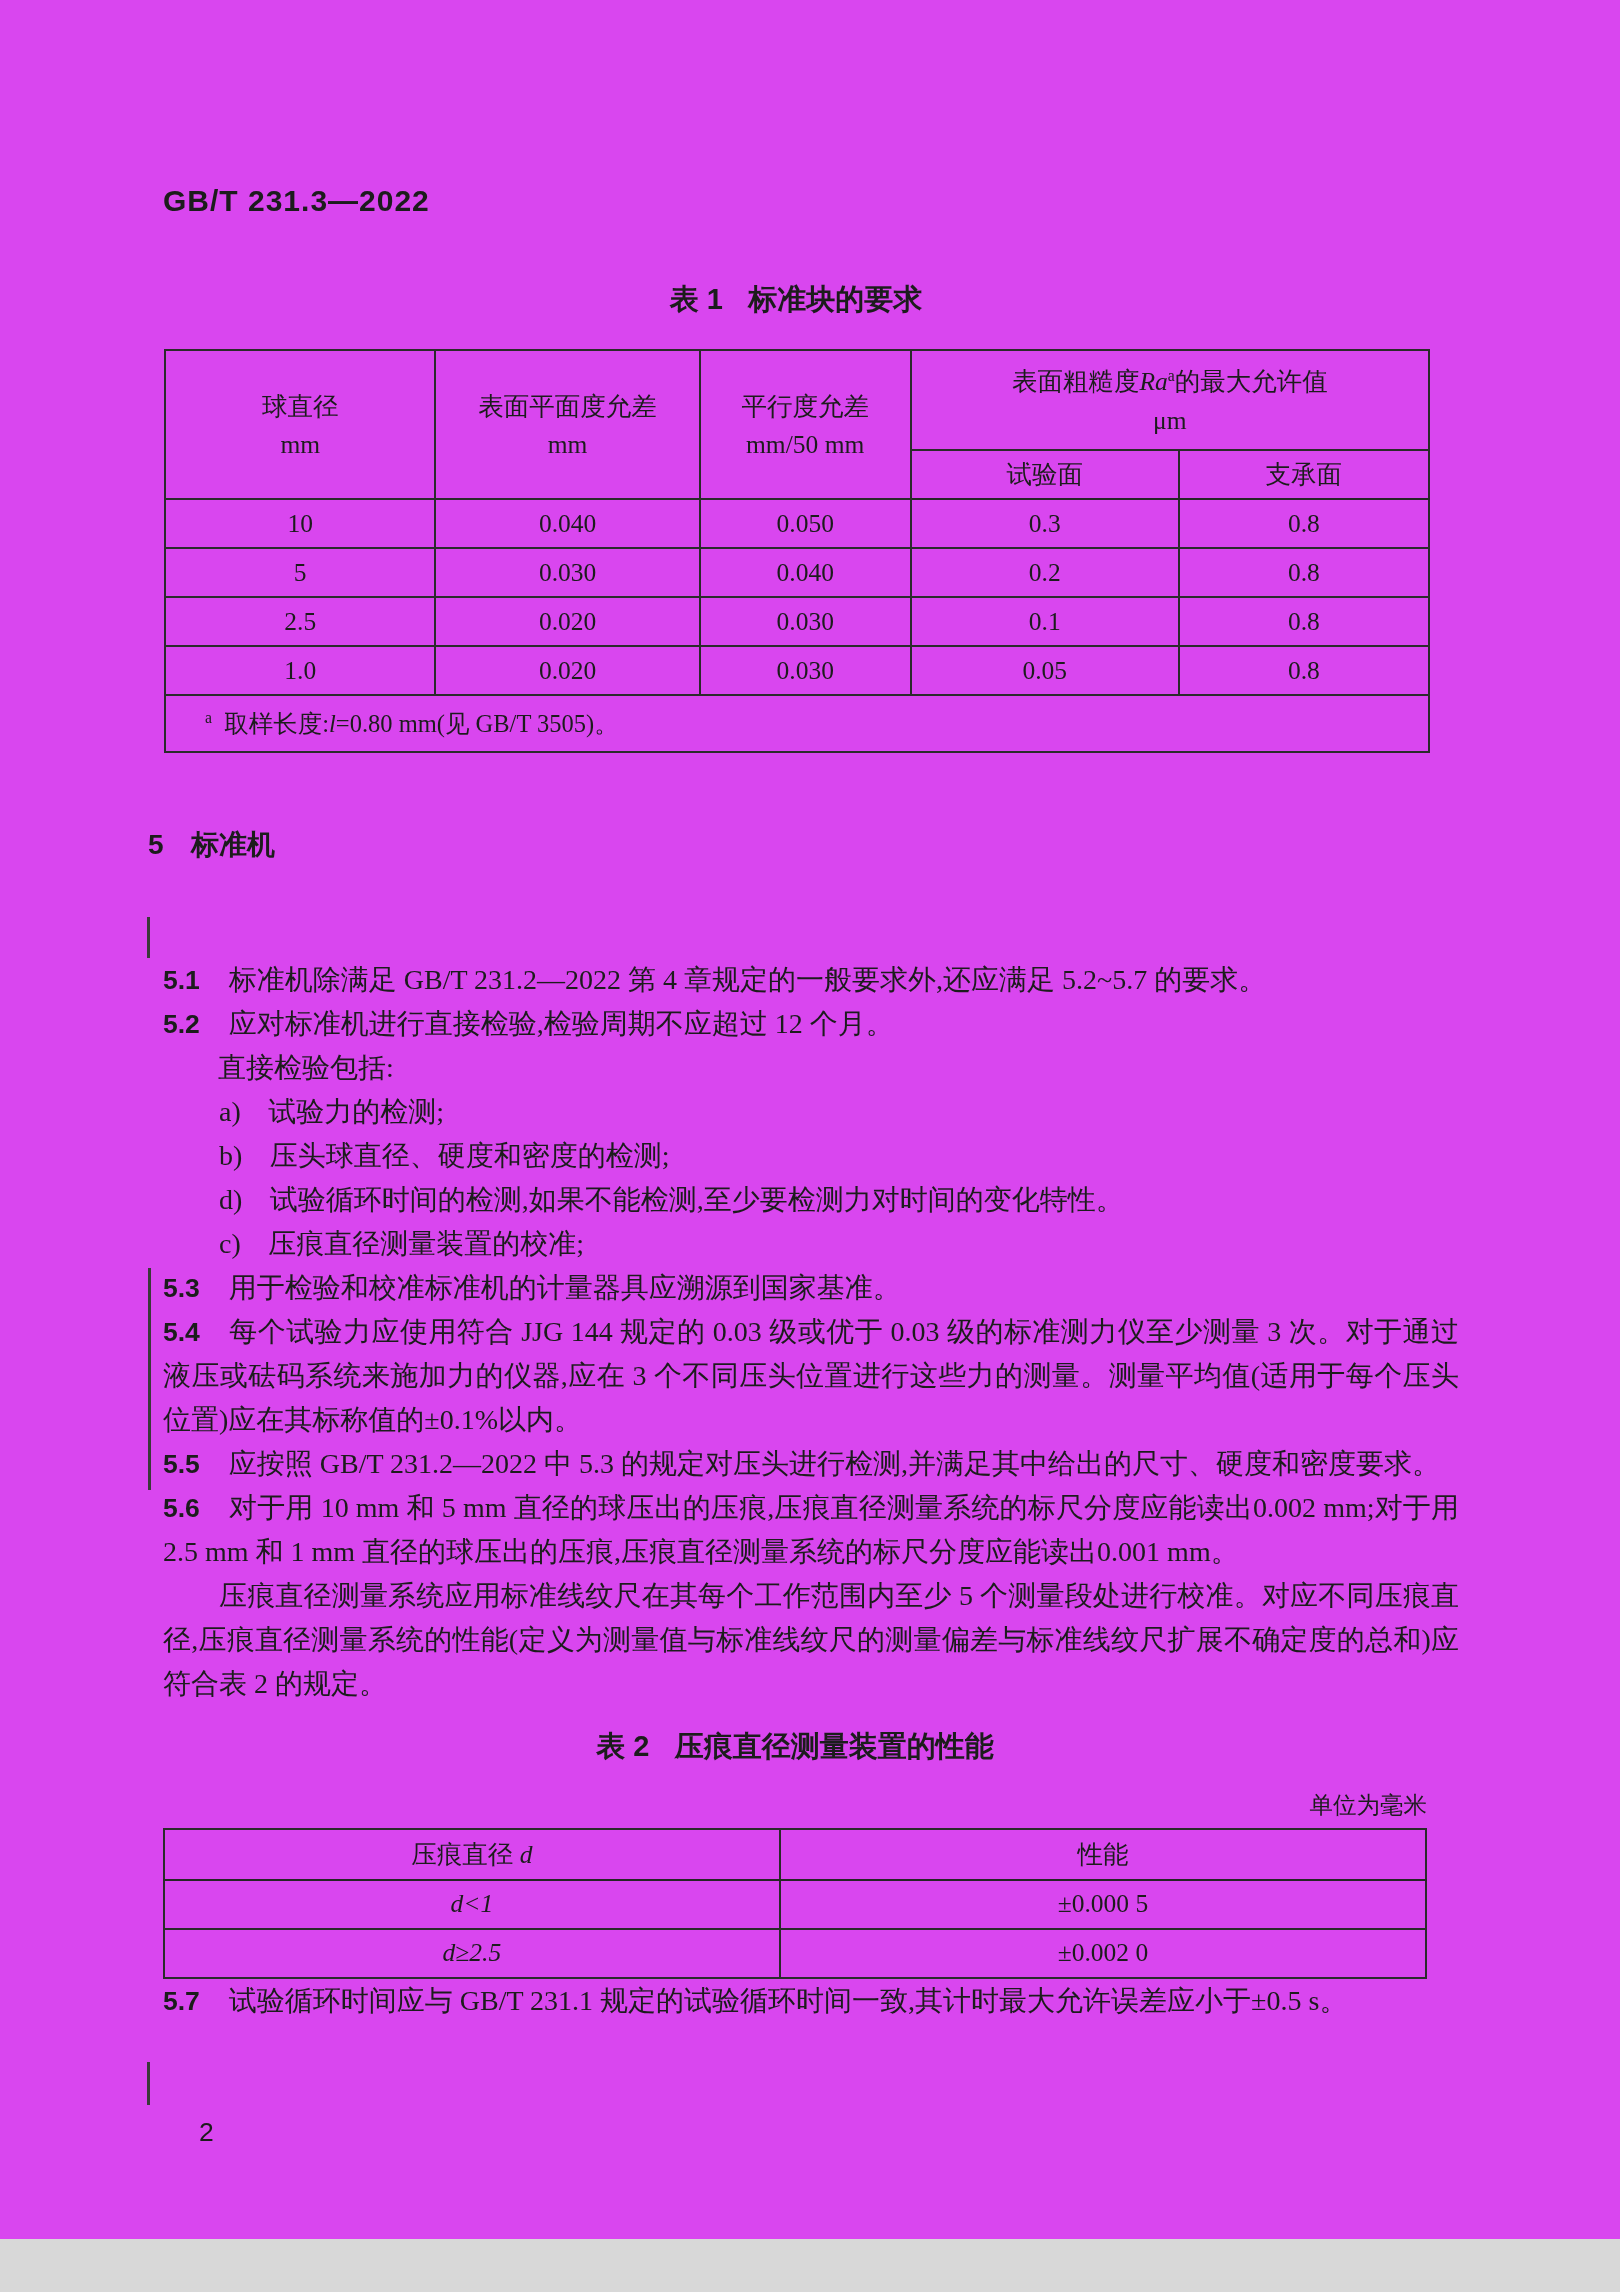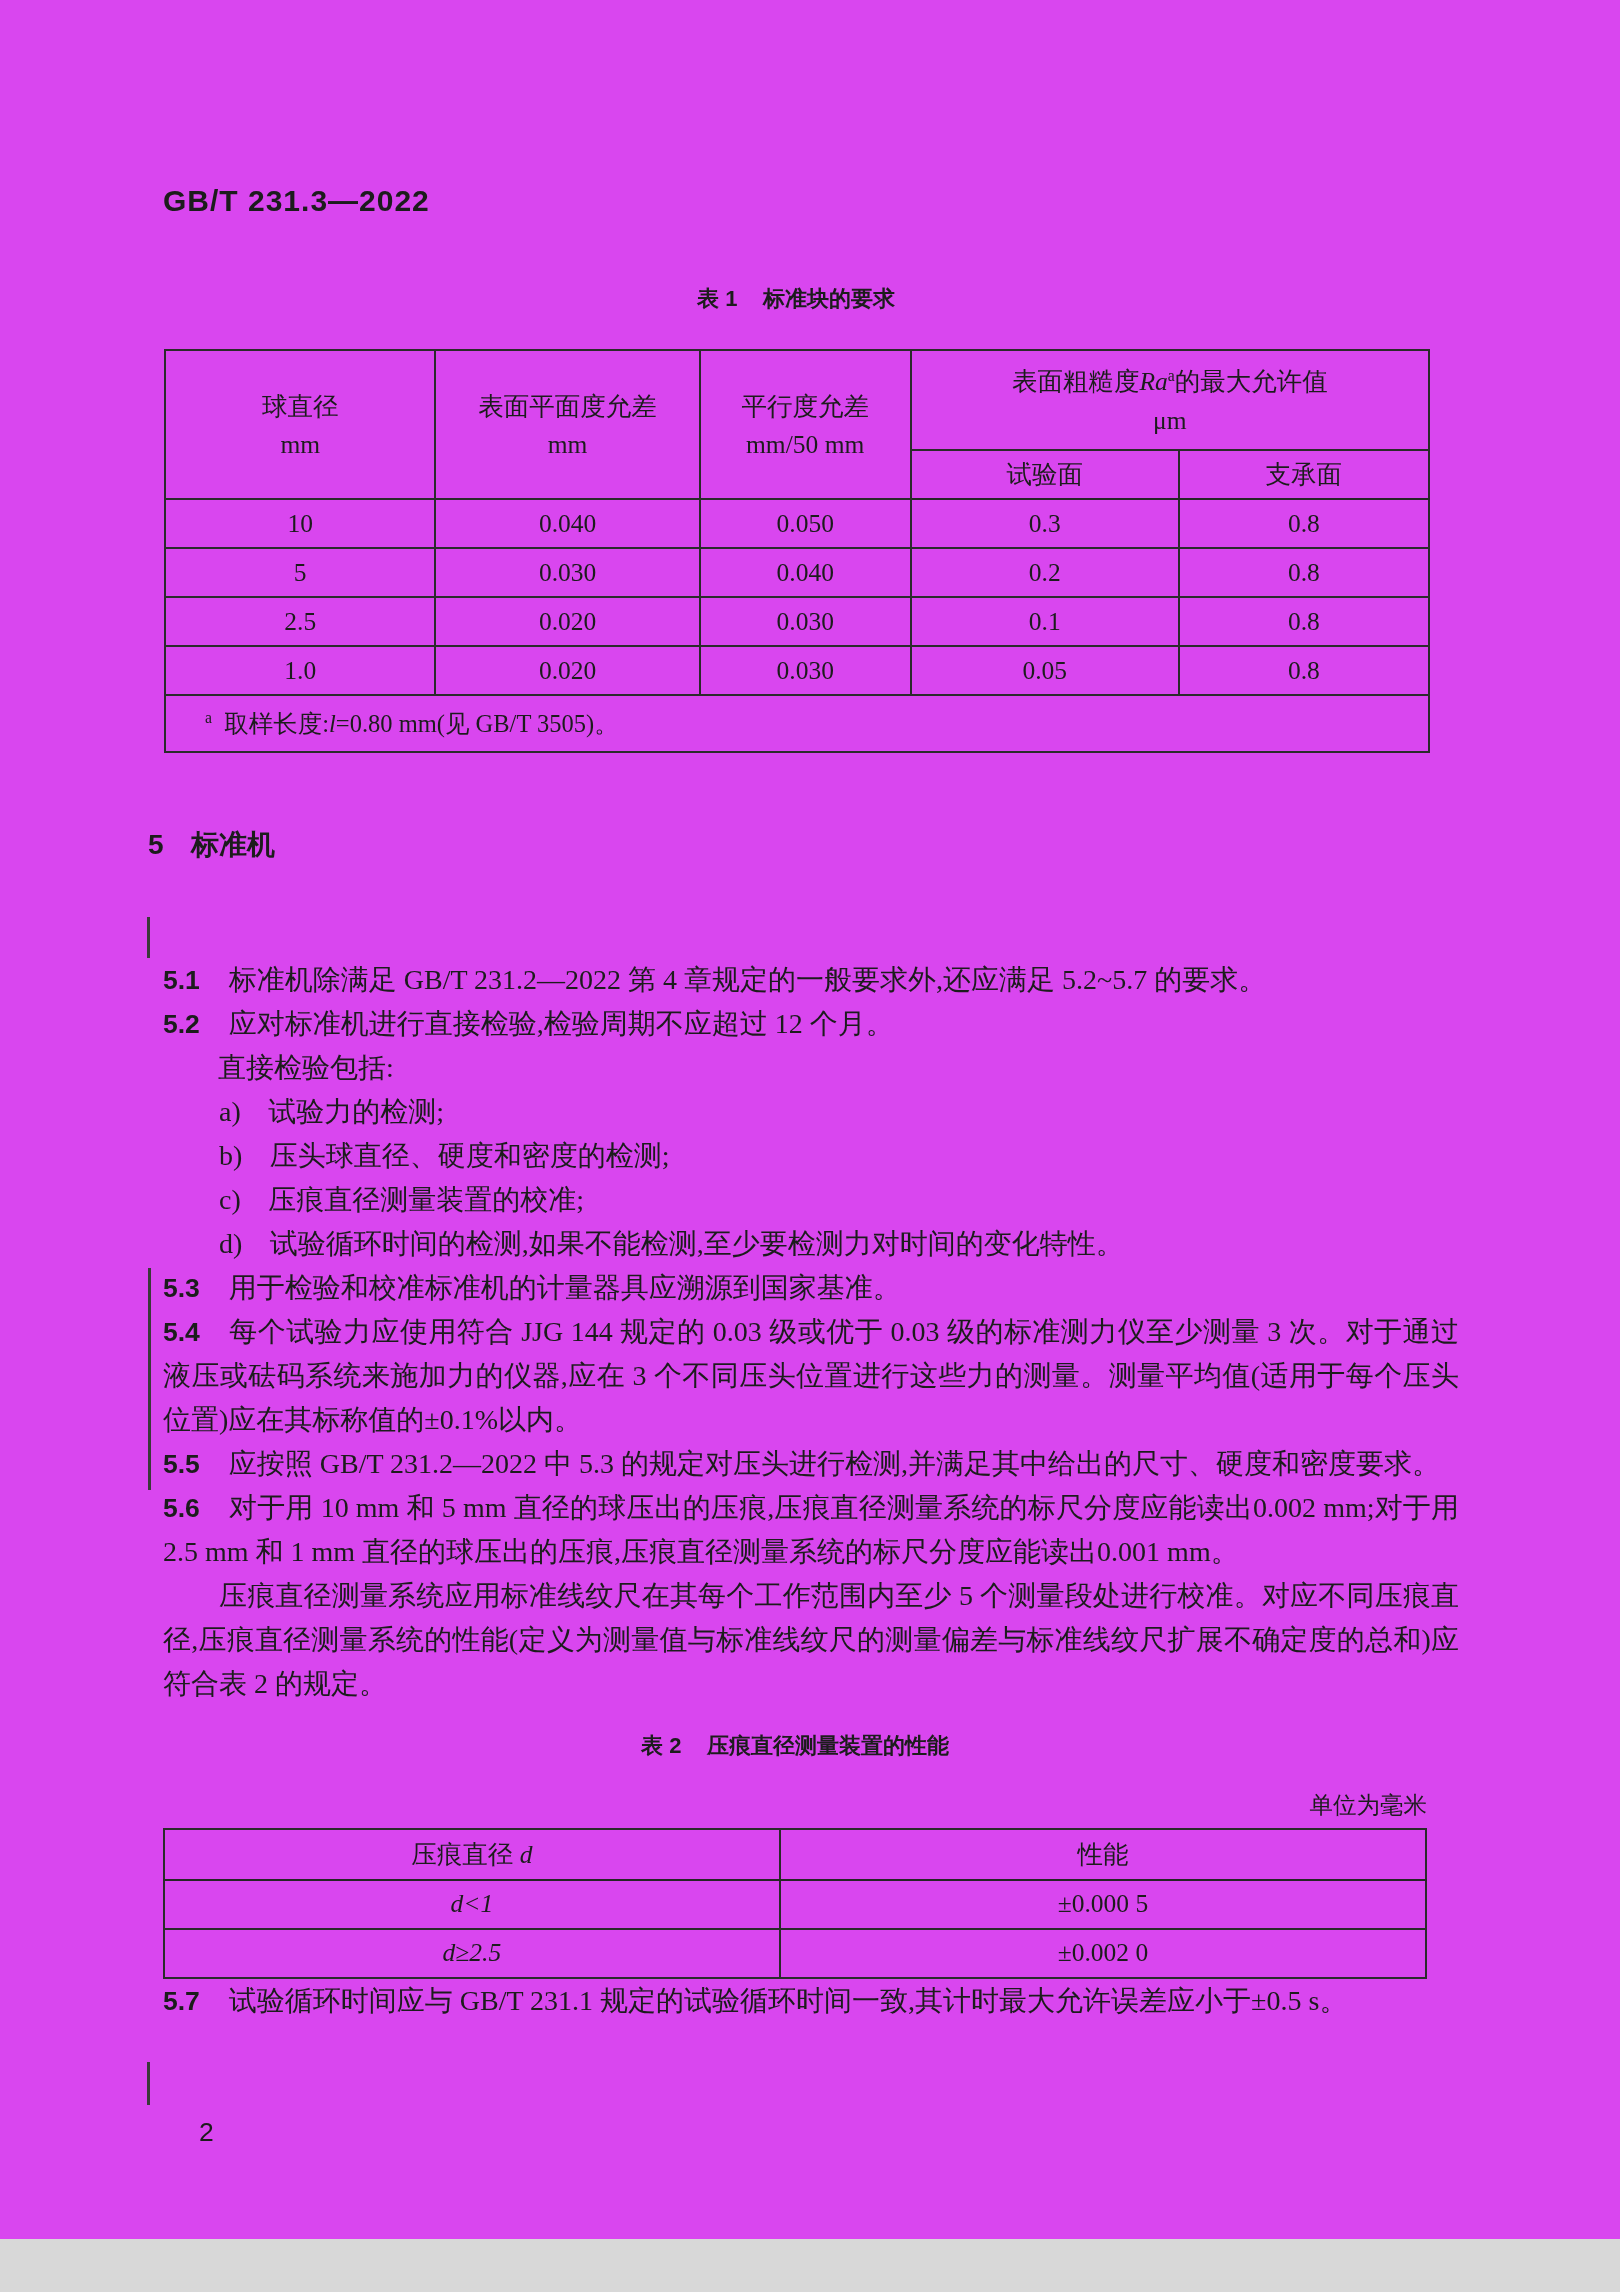--- a/index.html
+++ b/index.html
@@ -14,21 +14,21 @@
   
   .doc-code {
     position:absolute; left:163px; top:184px;
     font-family:"Liberation Sans","DejaVu Sans",sans-serif;
     font-weight:bold; font-size:30px; letter-spacing:1px;
   }
   
   .tcap {
     width:1264px; text-align:center;
     font-family:"Liberation Sans","DejaVu Sans",sans-serif;
-    font-weight:bold; font-size:22px; line-height:44px;
+    font-weight:bold; font-size:29px; line-height:44px;
   }
   .t1-caption { position:absolute; left:164px; top:277px; }
   .cap-label { margin-right:25.5px; }
   
   table.gbt { border-collapse:collapse; table-layout:fixed;
     font-size:25.5px; text-align:center; }
   table.gbt th, table.gbt td { border:2px solid #2b2b2b; font-weight:normal; padding:0; }
   .t1 { position:absolute; left:164px; top:349px; width:1266px;
     border:2.9px solid #262626; }
   .t1 tr.h1 { height:100px; }
@@ -164,22 +164,22 @@
   <div class="sec-heading">
     <span class="num">5</span><span>标准机</span>
   </div>
 
   <div class="flow">
     <p class="clause"><span class="cnum">5.1</span><span>标准机除满足 GB/T 231.2—2022 第 4 章规定的一般要求外,还应满足 5.2~5.7 的要求。</span></p>
     <p class="clause"><span class="cnum">5.2</span><span>应对标准机进行直接检验,检验周期不应超过 12 个月。</span></p>
     <p class="intro">直接检验包括:</p>
     <p class="li"><span class="lbl">a)</span><span>试验力的检测;</span></p>
     <p class="li"><span class="lbl">b)</span><span>压头球直径、硬度和密度的检测;</span></p>
+    <p class="li"><span class="lbl">d)</span><span>试验循环时间的检测,如果不能检测,至少要检测力对时间的变化特性。</span></p>
     <p class="li"><span class="lbl">c)</span><span>压痕直径测量装置的校准;</span></p>
-    <p class="li"><span class="lbl">d)</span><span>试验循环时间的检测,如果不能检测,至少要检测力对时间的变化特性。</span></p>
     <p class="clause"><span class="cnum">5.3</span><span>用于检验和校准标准机的计量器具应溯源到国家基准。</span></p>
     <p class="clause"><span class="cnum">5.4</span><span>每个试验力应使用符合 JJG 144 规定的 0.03 级或优于 0.03 级的标准测力仪至少测量 3 次。对于通过液压或砝码系统来施加力的仪器,应在 3 个不同压头位置进行这些力的测量。测量平均值(适用于每个压头位置)应在其标称值的±0.1%以内。</span></p>
     <p class="clause"><span class="cnum">5.5</span><span>应按照 GB/T 231.2—2022 中 5.3 的规定对压头进行检测,并满足其中给出的尺寸、硬度和密度要求。</span></p>
     <p class="clause"><span class="cnum">5.6</span><span>对于用 10 mm 和 5 mm 直径的球压出的压痕,压痕直径测量系统的标尺分度应能读出0.002 mm;对于用 2.5 mm 和 1 mm 直径的球压出的压痕,压痕直径测量系统的标尺分度应能读出0.001 mm。</span></p>
     <p class="ipara">压痕直径测量系统应用标准线纹尺在其每个工作范围内至少 5 个测量段处进行校准。对应不同压痕直径,压痕直径测量系统的性能(定义为测量值与标准线纹尺的测量偏差与标准线纹尺扩展不确定度的总和)应符合表 2 的规定。</p>
 
     <div class="tcap t2-caption">
       <span class="cap-label">表 2</span><span>压痕直径测量装置的性能</span>
     </div>
     <div class="unit-note">单位为毫米</div>

